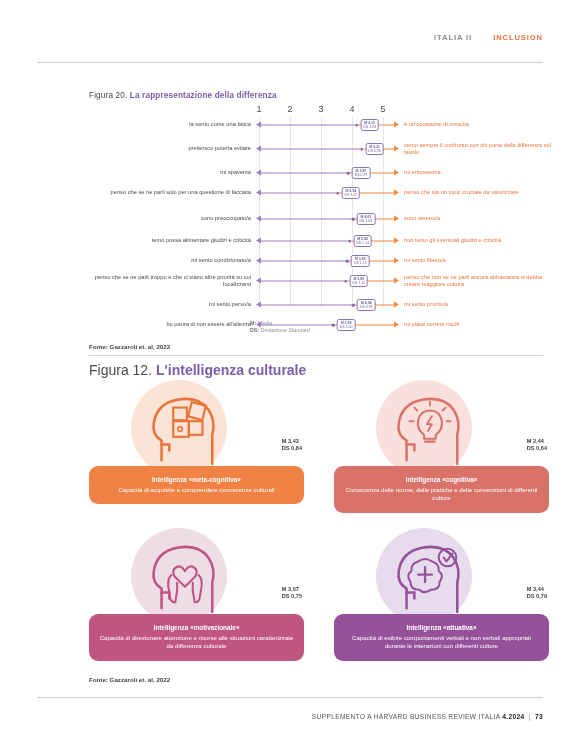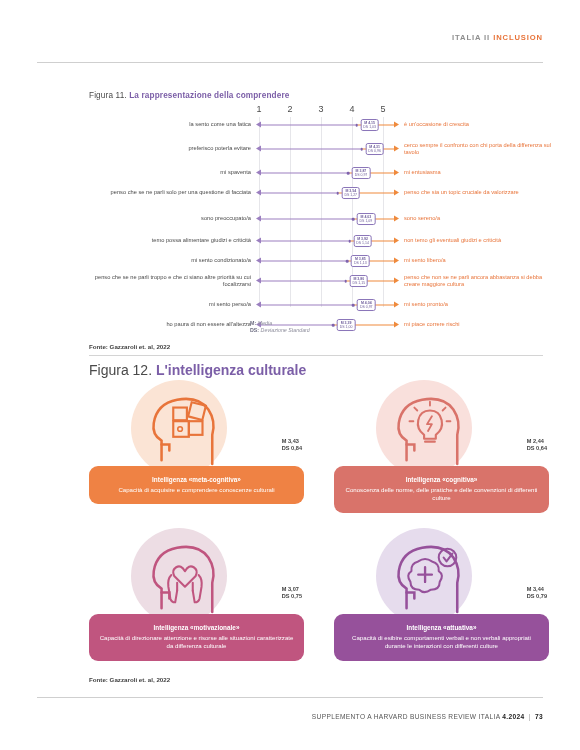--- a/index.html
+++ b/index.html
@@ -11,21 +11,21 @@
     overflow: hidden;
   }
   .page { position: relative; width: 580px; height: 750px; }
 
   
   .header {
     position: absolute; top: 33px; right: 37px;
     font-size: 7.6px; letter-spacing: .9px; font-weight: 700;
   }
   .header .parte { color: #8d8d8d; }
-  .header .inclusion { color: #e8743a; }
+  .header .inclusion { color: #e8743a; margin-left: 18px; }
   .rule-top {
     position: absolute; left: 37px; right: 37px; top: 62px;
     height: 1px; background: #cfcfcf;
   }
 
   
   .fig11-cap {
     position: absolute; left: 89px; top: 91px;
     font-size: 8.2px; letter-spacing: .15px;
   }
@@ -131,22 +131,22 @@
 
 <div class="page">
 
   <div class="header">
     <span class="parte">ITALIA II</span>
     <span class="inclusion">INCLUSION</span>
   </div>
   <div class="rule-top"></div>
 
   <div class="fig11-cap">
-    <span class="n">Figura 11.</span>
-    <span class="t">La rappresentazione della comprendere</span>
+    <span class="n">Figura 20.</span>
+    <span class="t">La rappresentazione della differenza</span>
   </div>
 
   <div class="chart" id="chart">
       <div class="axis-num" style="left: 170px;">1</div>
       <div class="gridline" style="left: 170px;"></div>
       <div class="axis-num" style="left: 201px;">2</div>
       <div class="gridline" style="left: 201px;"></div>
       <div class="axis-num" style="left: 232px;">3</div>
       <div class="gridline" style="left: 232px;"></div>
       <div class="axis-num" style="left: 263px;">4</div>

